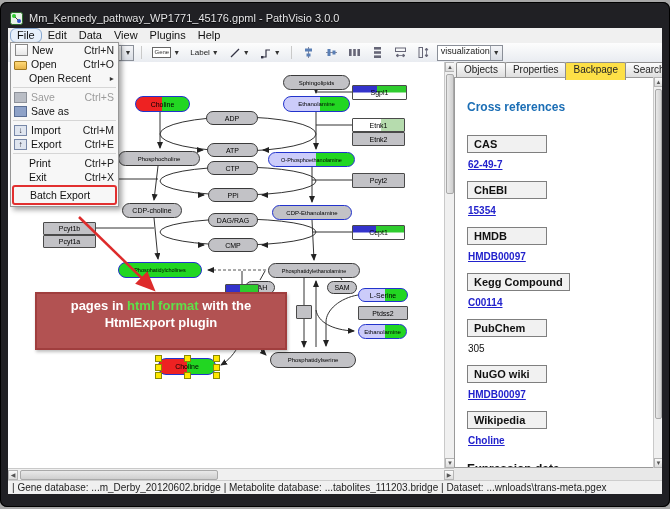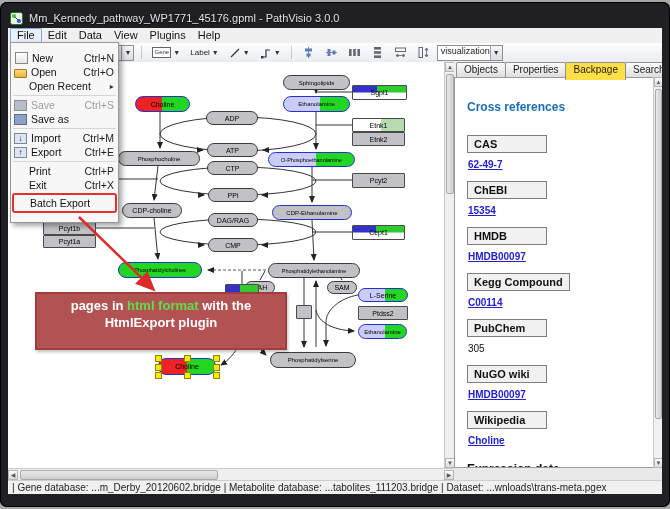--- a/index.html
+++ b/index.html
@@ -9,21 +9,21 @@
          border-radius:7px;box-shadow:0 0 0 1px #000 inset}
   #titlebar{position:absolute;left:10px;top:8px;right:10px;height:20px;display:flex;align-items:center;gap:6px}
   #titlebar .t{color:#e4e4e6;font-size:11px;text-shadow:0 1px 1px #000}
   #appicon{width:13px;height:13px}
   #content{position:absolute;left:8px;top:28px;width:654px;height:466px;background:#f0f0f0;overflow:hidden}
 
   
   #menubar{position:absolute;left:0;top:0;width:654px;height:15px;background:#f0f0f0;
            border-bottom:1px solid #d8d8d8;display:flex;align-items:center;padding-left:2px;font-size:11px}
   #menubar .mb{padding:0 6px;height:13px;line-height:13px;color:#111}
-  #menubar .mb.active{background:#e7f0fb;border:1px solid #88a8d0;height:13px;line-height:12px;border-radius:1px}
+  #menubar .mb.active{background:#e7f0fb;border:1px solid #88a8d0;height:13px;line-height:12px;border-radius:6px}
 
   
   #toolbar{position:absolute;left:0;top:15px;width:654px;height:19px;
            background:linear-gradient(#fdfdfd,#e9ecf1);border-bottom:1px solid #c6c8cc;
            display:flex;align-items:center;gap:4px;padding-left:4px;font-size:10px;color:#222}
   .tsep{width:1px;height:13px;background:#c9c9c9;margin:0 3px}
   .combo{height:14px;background:#fff;border:1px solid #8a8f98;display:flex;align-items:flex-start;font-size:10px}
   .combo .cv{flex:1;padding:0 3px;white-space:nowrap;overflow:hidden}
   .combo .ca{width:11px;height:100%;background:linear-gradient(#f4f5f8,#d9dde4);border-left:1px solid #9aa0aa;
              font-size:7px;display:flex;align-items:center;justify-content:center;color:#333}
@@ -51,21 +51,21 @@
   .handle{position:absolute;width:5px;height:5px;background:#ffe800;border:1px solid #8a8a00;z-index:4}
 
   
   #callout{position:absolute;left:27px;top:230px;width:252px;height:58px;z-index:6;box-sizing:border-box;
            background:#b25252;border:2px solid #a03e3e;color:#fff;font-weight:bold;font-size:13px;
            text-align:center;line-height:1.32;padding-top:3px;box-shadow:1px 2px 3px rgba(0,0,0,.25)}
   #callout .hl{color:#5fe04a}
 
   
   #filemenu{position:absolute;left:2px;top:14px;width:107px;z-index:20;background:#f7f7f7;
-            border:1px solid #979797;box-shadow:3px 3px 5px rgba(0,0,0,.35);padding:8px 0;font-size:10.5px}
+            border:1px solid #979797;box-shadow:3px 3px 5px rgba(0,0,0,.35);padding:0 0;font-size:10.5px}
   .menu-item{height:14px;display:flex;align-items:center;padding:0 4px 0 3px;color:#111}
   .menu-item .ic{width:11px;height:11px;display:inline-block;flex:0 0 11px;margin-right:4px;position:relative}
   .menu-item .lbl{flex:1;white-space:nowrap}
   .menu-item .sc{width:36px;text-align:right;color:#222}
   .menu-item .sub{width:8px;color:#333;font-size:8px}
   .menu-item.disabled{color:#9b9b9b}
   .menu-item.disabled .sc{color:#9b9b9b}
   .menu-sep{border-top:1px solid #d6d6d6;margin:2px 2px}
   .menu-item.highlight{height:16px;border:2px solid #e23030;border-radius:3px;margin:1px 1px;padding-left:16px}
   .ic.new-file-icon{background:linear-gradient(#fff,#e6e6e6);border:1px solid #888;width:8px;height:10px;margin-left:1px}

